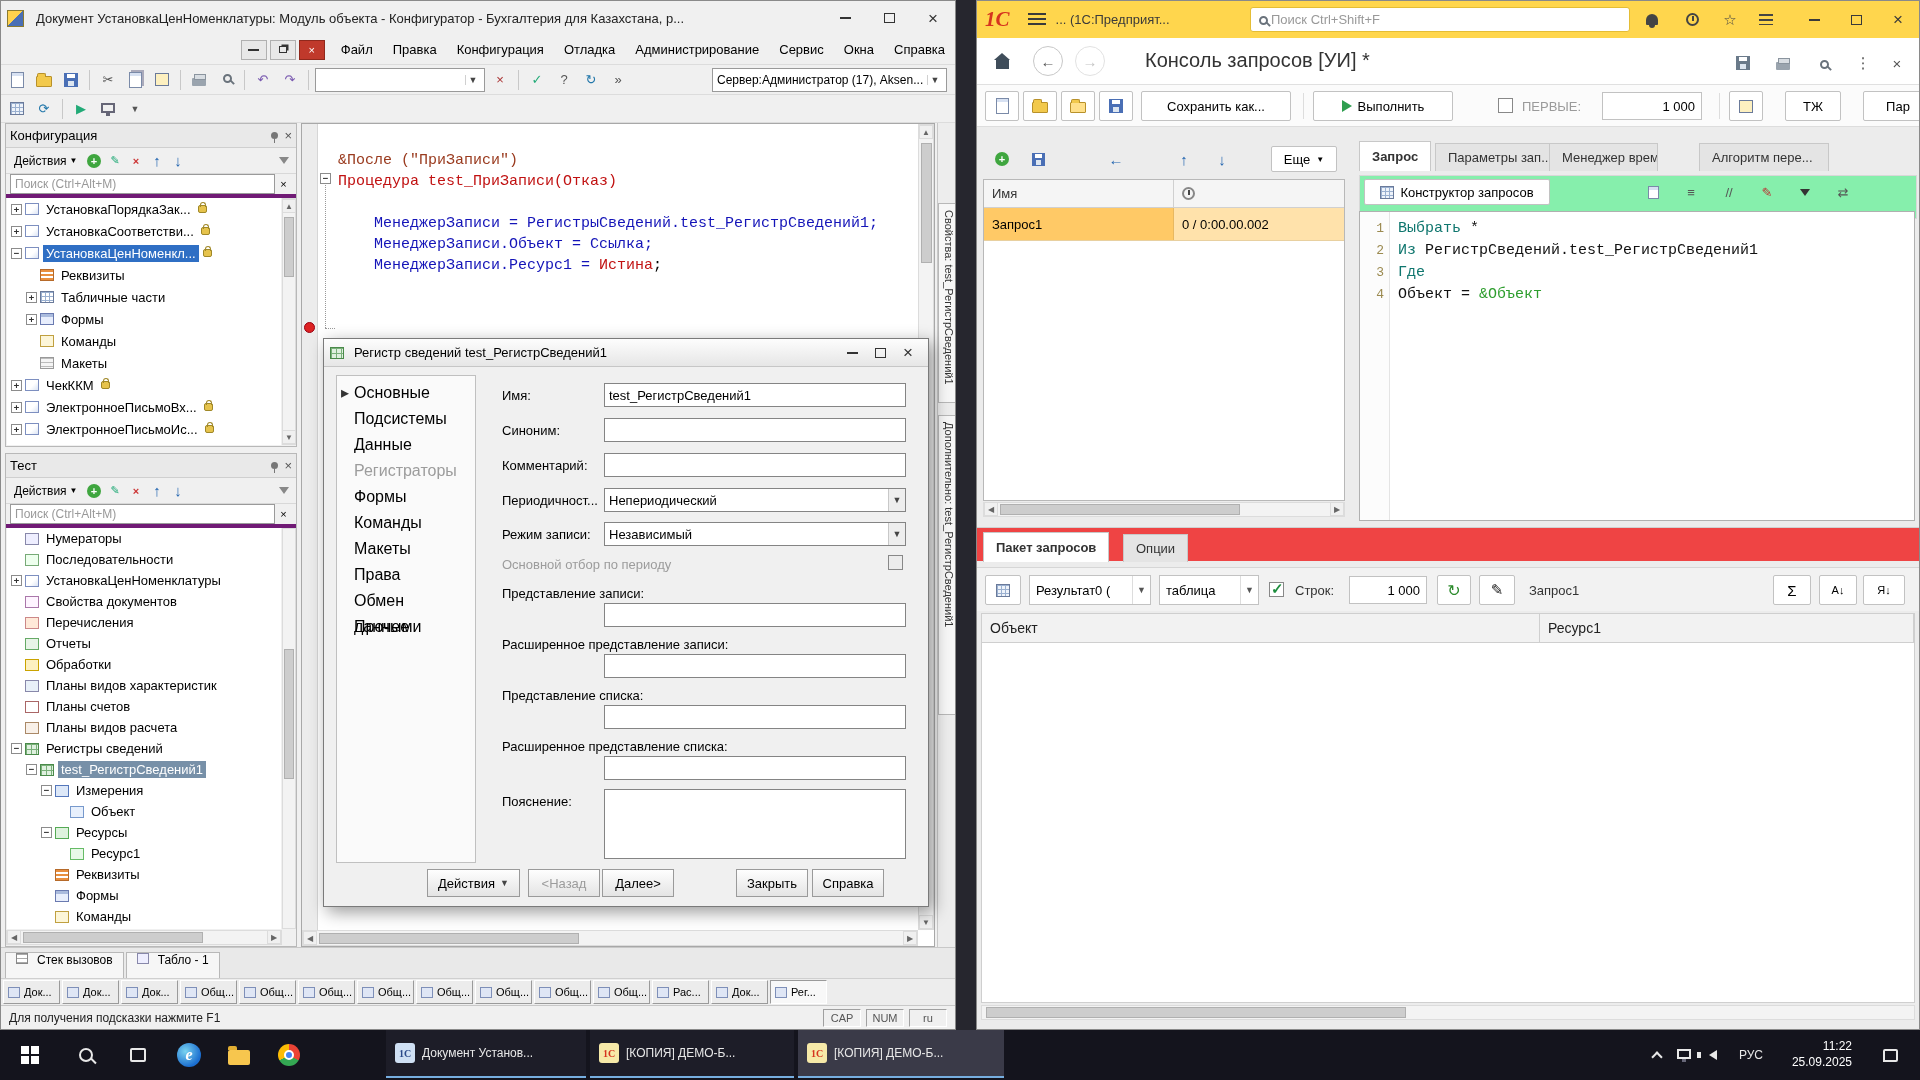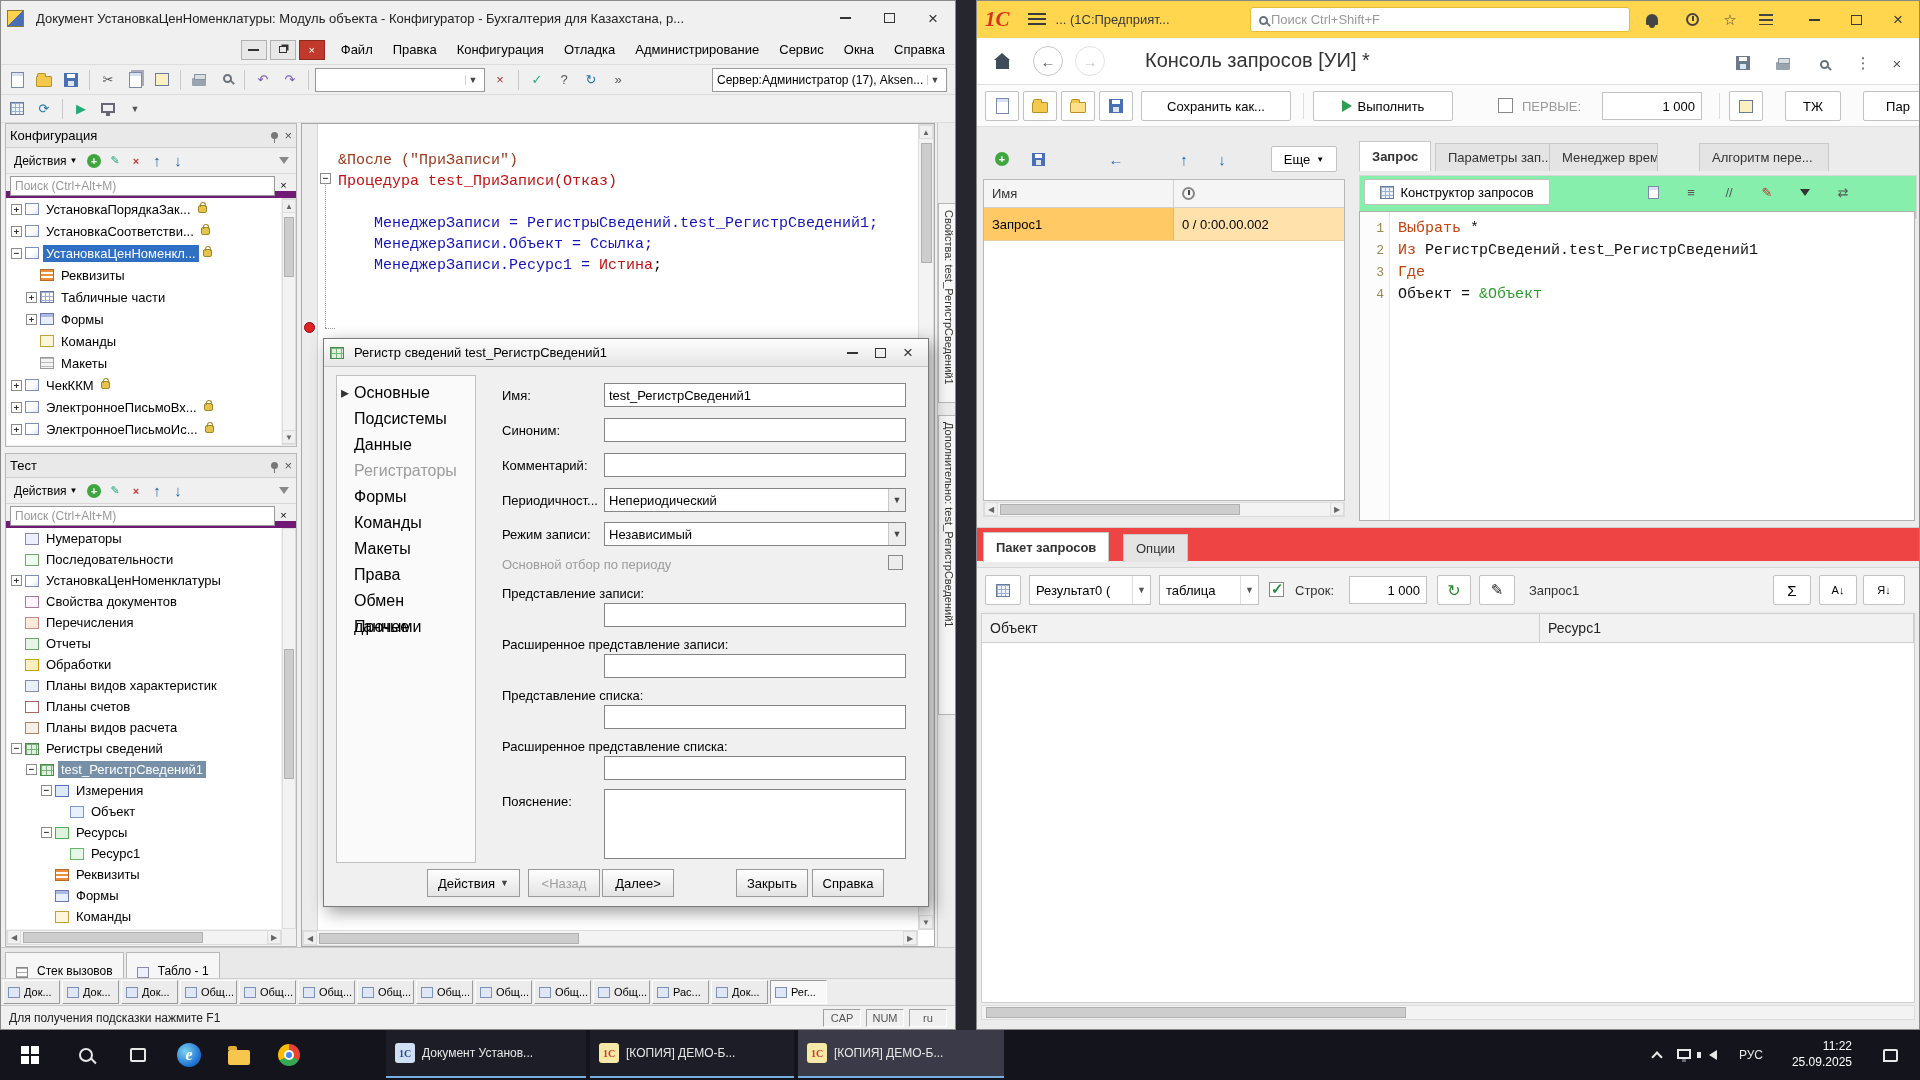--- a/index.html
+++ b/index.html
@@ -47,21 +47,21 @@
 .panel{position:absolute;background:#f0f0f0;border:1px solid #b8b8b8}
 .panel-header{height:24px;display:flex;align-items:center;padding:0 4px;background:#e9e9e9;border-bottom:1px solid #cfcfcf;font-size:13px}
 .ph-btn{margin-left:auto;display:flex;gap:6px;align-items:center;color:#555}
 .pin{width:7px;height:7px;border-radius:50%;background:#777;position:relative}
 .pin::after{content:'';position:absolute;left:3px;top:7px;width:1px;height:4px;background:#777}
 .actions-bar{height:26px;display:flex;align-items:center;gap:4px;padding:0 4px;border-bottom:1px solid #d8d8d8;font-size:12px}
 .act-dd{display:flex;align-items:center;gap:3px;padding:2px 4px}
 .mini{width:17px;height:17px;display:flex;align-items:center;justify-content:center;font-size:11px}
 .i-plus{width:14px;height:14px;border-radius:50%;background:#3fa63f;color:#fff;font:bold 11px/14px "Liberation Sans",sans-serif;text-align:center}
 .i-funnel{width:0;height:0;border-left:5px solid transparent;border-right:5px solid transparent;border-top:7px solid #888}
-.search-row{height:24px;display:flex;align-items:flex-start;padding:2px 4px;border-bottom:7px solid #701a75}
+.search-row{height:24px;display:flex;align-items:center;padding:2px 4px;border-bottom:4px solid #701a75}
 .search-row input{flex:1;height:20px;border:1px solid #9a9a9a;padding:0 4px;font-size:12px}
 .tree{position:absolute;left:1px;right:15px;background:#fff;overflow:hidden}
 .tree-item{display:flex;align-items:center;height:22px;padding-left:calc(4px + var(--ind,0)*15px);white-space:nowrap}
 .test-panel .tree-item{height:21px}
 .exp{flex:0 0 11px;height:11px;border:1px solid #8c8c8c;background:#fff;color:#333;font:bold 9px/9px "DejaVu Sans Mono",monospace;display:flex;align-items:center;justify-content:center;margin-right:3px;visibility:hidden}
 .exp.has{visibility:visible}
 .ticon{flex:0 0 14px;height:12px;margin-right:4px;border:1px solid #7e8fb8;background:linear-gradient(#fff,#dfe6f5)}
 .tlabel{padding:1px 3px;font-size:13px}
 .tree-item.selected .tlabel{background:#2f6fc4;color:#fff}
 .test-panel .tree-item.selected .tlabel{background:#77900a0}
@@ -126,21 +126,21 @@
 .fld-select{position:absolute;width:302px;height:24px;border:1px solid #848484;background:#fff;display:flex;align-items:center;font-size:13px;padding-left:4px}
 .fld-select .dd{margin-left:auto;width:17px;align-self:stretch;display:flex;align-items:center;justify-content:center;font-size:9px;color:#444;border-left:1px solid #c8c8c8;background:#eee}
 .cb{width:15px;height:15px;border:1px solid #888;background:#fff;position:relative;display:inline-block}
 .cb.checked::after{content:'✓';position:absolute;left:1px;top:-3px;font-size:15px;font-weight:bold;color:#1e8e3e}
 .cb.graybox{background:#ececec}
 .btn93{height:28px;border:1px solid #9a9a9a;background:linear-gradient(#fefefe,#e4e4e4);font-size:13px;padding:0 10px;display:inline-flex;align-items:center;justify-content:center;gap:5px}
 .btn93.disabled{color:#9c9c9c}
 .btn93 .dd{font-size:9px;color:#444}
 
 .lw-bottomtabs{position:absolute;left:0;top:946px;right:0;height:31px;background:#e9e9e9;border-top:1px solid #c8c8c8;display:flex;align-items:flex-end;gap:2px;padding:0 4px}
-.btab{display:flex;align-items:flex-end;gap:5px;height:26px;padding:0 10px;background:#f6f6f6;border:1px solid #b8b8b8;border-bottom:none;font-size:12px}
+.btab{display:flex;align-items:flex-start;gap:5px;height:26px;padding:0 10px;background:#f6f6f6;border:1px solid #b8b8b8;border-bottom:none;font-size:12px}
 .lw-winbar{position:absolute;left:0;top:977px;right:0;height:27px;background:#ededed;border-top:1px solid #cfcfcf;display:flex;gap:2px;padding:1px 2px;overflow:hidden}
 .wb-item{width:57px;display:flex;align-items:center;gap:4px;padding:0 4px;background:#ececec;border:1px solid;border-color:#fff #9a9a9a #9a9a9a #fff;font-size:11px;white-space:nowrap;overflow:hidden}
 .wb-item.active{border-color:#9a9a9a #fff #fff #9a9a9a;background:#f8f8f8}
 .wb-ico{flex:0 0 12px;height:11px;border:1px solid #7e8fb8;background:#dfe6f5}
 .lw-status{position:absolute;left:0;top:1004px;right:0;height:25px;background:#f0f0f0;border-top:1px solid #c8c8c8;display:flex;align-items:center;font-size:12px;padding:0 8px;color:#222}
 .status-box{width:38px;height:18px;border:1px solid;border-color:#a0a0a0 #fff #fff #a0a0a0;display:flex;align-items:center;justify-content:center;font-size:11px;color:#555;margin-left:5px}
 
 
 .rw{position:absolute;left:976px;top:0;width:944px;height:1030px;background:#ececec;border:1px solid #8a8a8a;overflow:hidden}
 .rw-top{position:absolute;left:0;top:0;right:0;height:37px;background:#ffd64d;display:flex;align-items:center}
@@ -183,21 +183,21 @@
 .qrow .c2{flex:1;display:flex;align-items:center;padding:0 8px;background:#ffe2ab;font-size:13px}
 
 .rtab{position:absolute;top:2px;height:28px;display:flex;align-items:center;padding:0 12px;font-size:13px;background:#e4e4e4;border:1px solid #c8c8c8;border-bottom:none;color:#333;white-space:nowrap;overflow:hidden}
 .rtab.selected{background:#fff;height:30px;top:0;font-weight:bold}
 .qtb-ic{position:absolute;top:3px;width:30px;height:26px;border:1px solid transparent;display:flex;align-items:center;justify-content:center;color:#555;font-size:13px}
 .codebox{position:absolute;left:382px;top:210px;width:556px;height:310px;background:#fff;border:1px solid #b0b0b0}
 .lnums{position:absolute;left:0;top:0;bottom:0;width:30px;background:#fcfcfc;border-right:1px solid #e4e4e4}
 .qcode-line{display:flex;height:22px;font:15px/22px "Liberation Mono","DejaVu Sans Mono",monospace;white-space:pre}
 .qcode-line .n{width:30px;flex:0 0 30px;text-align:right;padding-right:6px;color:#9b8a50;font-size:13px}
 .qcode-line .t{padding-left:8px}
-.seg-qkw{color:#c2410c}
+.seg-qkw{color:#0f766e}
 .seg-qparam{color:#2e9e2e}
 .seg-qplain{color:#111}
 
 .resbar{position:absolute;left:0;top:566px;right:0;height:44px;background:#f2f2f2;border-top:1px solid #d6d6d6}
 .combo2{position:absolute;top:7px;height:30px;border:1px solid #c2c2c2;background:#fff;display:flex;align-items:center;font-size:13px;padding-left:6px}
 .combo2 .dd{margin-left:auto;width:18px;align-self:stretch;display:flex;align-items:center;justify-content:center;border-left:1px solid #ddd;font-size:9px;color:#555}
 .restable-head{position:absolute;left:4px;top:612px;right:4px;height:30px;display:flex;background:#f2f2f2;border:1px solid #cfcfcf}
 .rth{display:flex;align-items:center;padding:0 8px;font-size:14px;color:#222;border-right:1px solid #cfcfcf}
 .restable-body{position:absolute;left:4px;top:642px;right:4px;height:360px;background:#fff;border:1px solid #cfcfcf;border-top:none}
 

